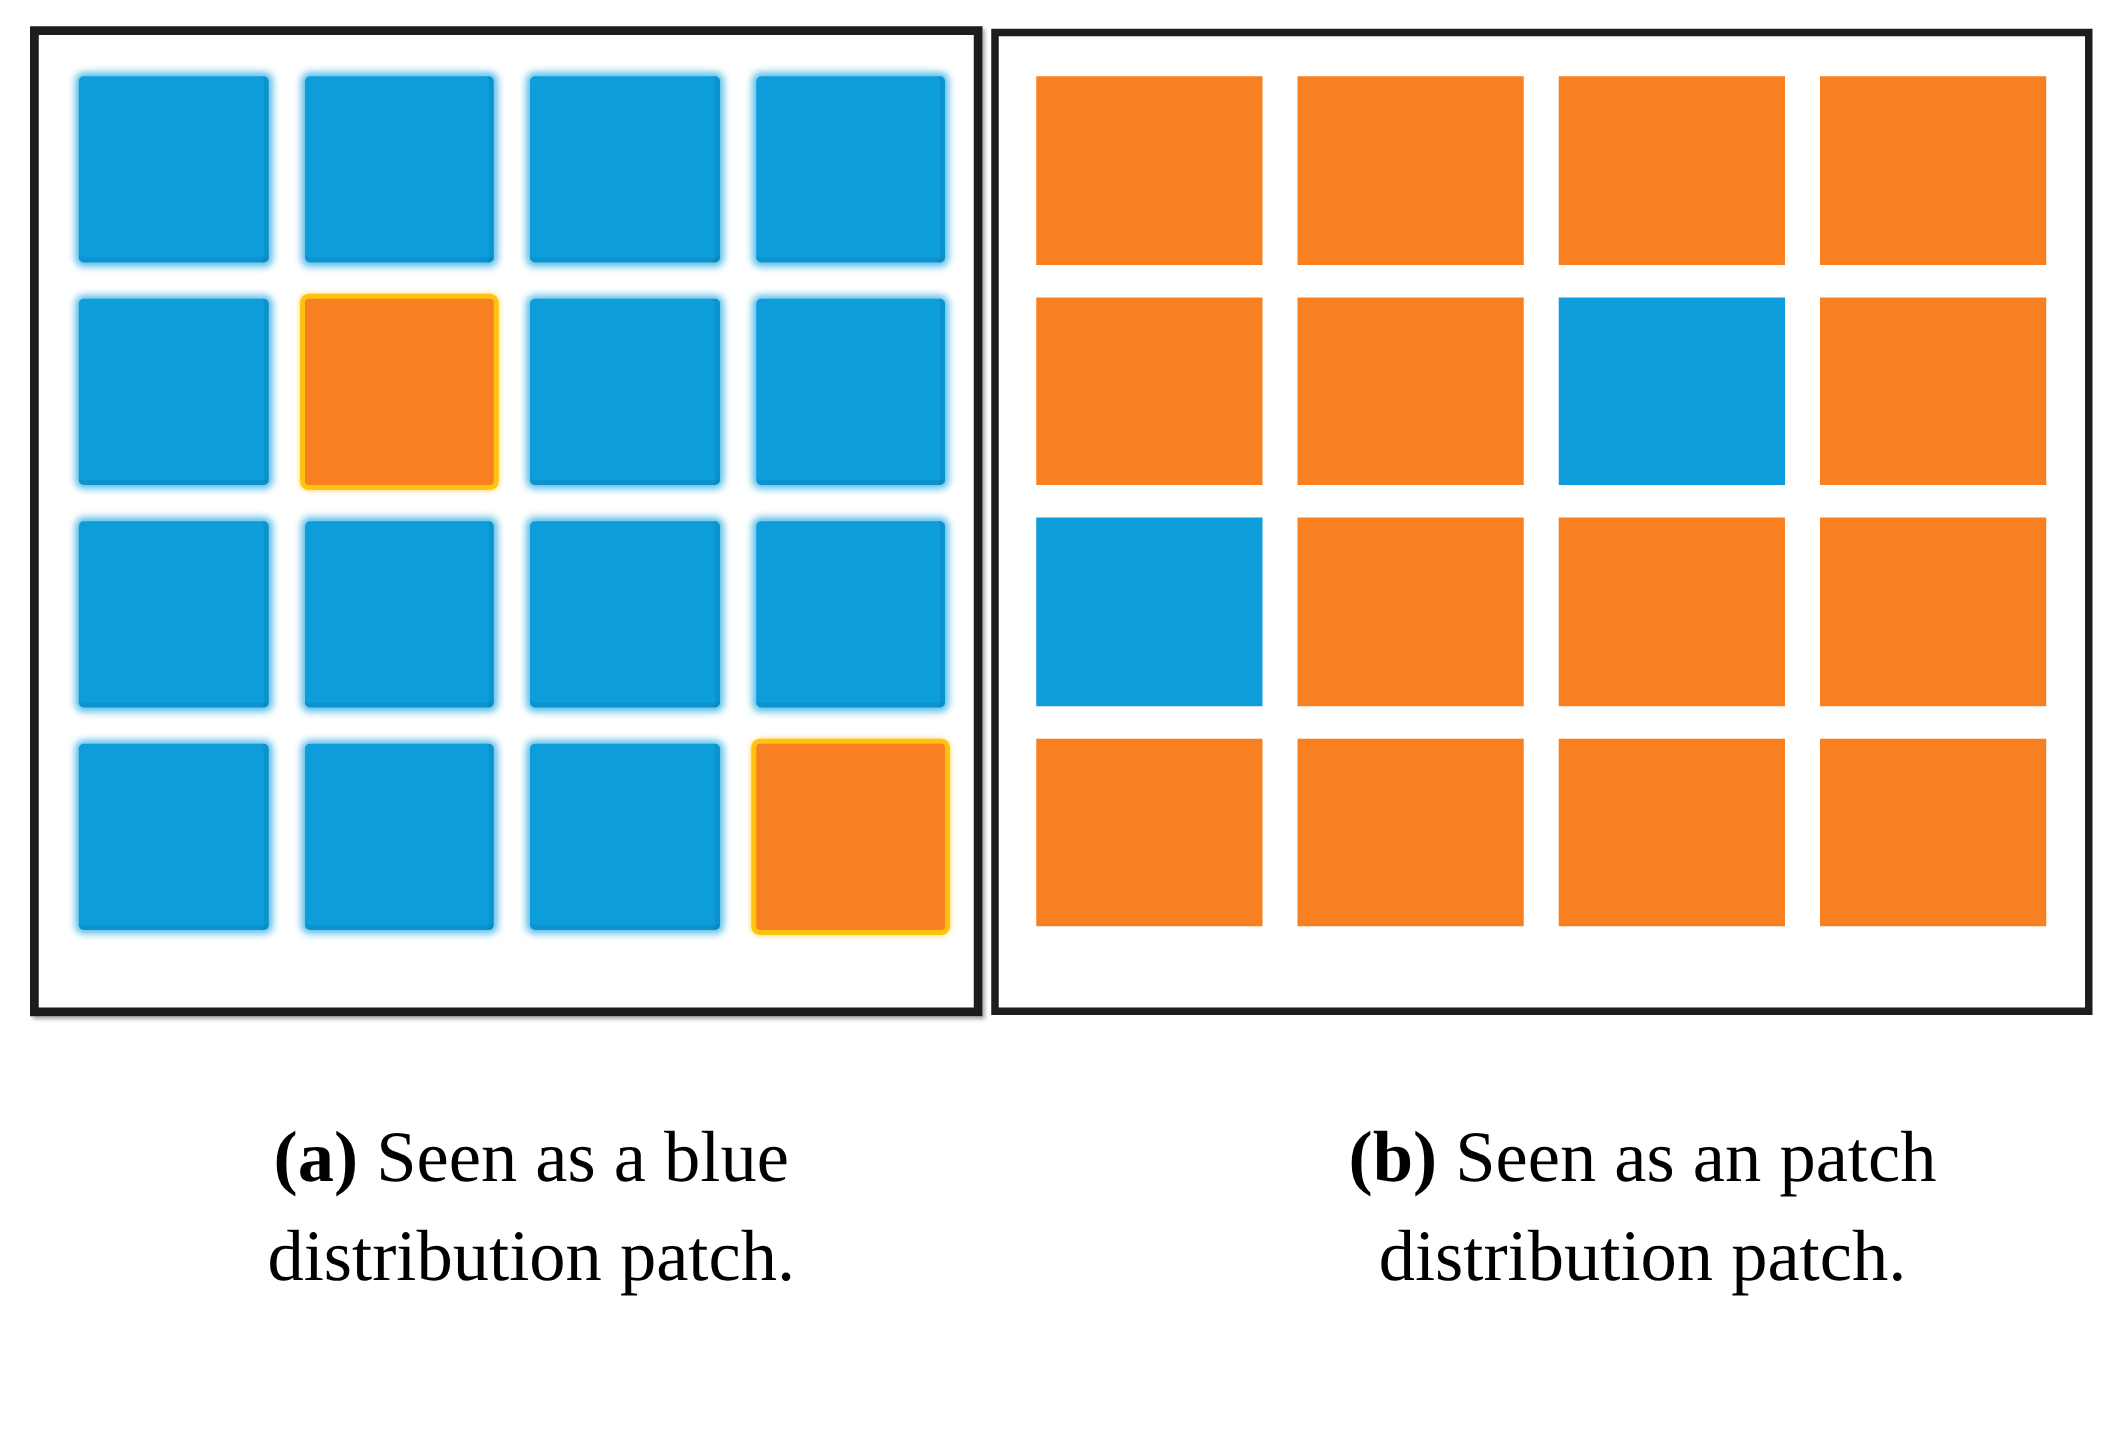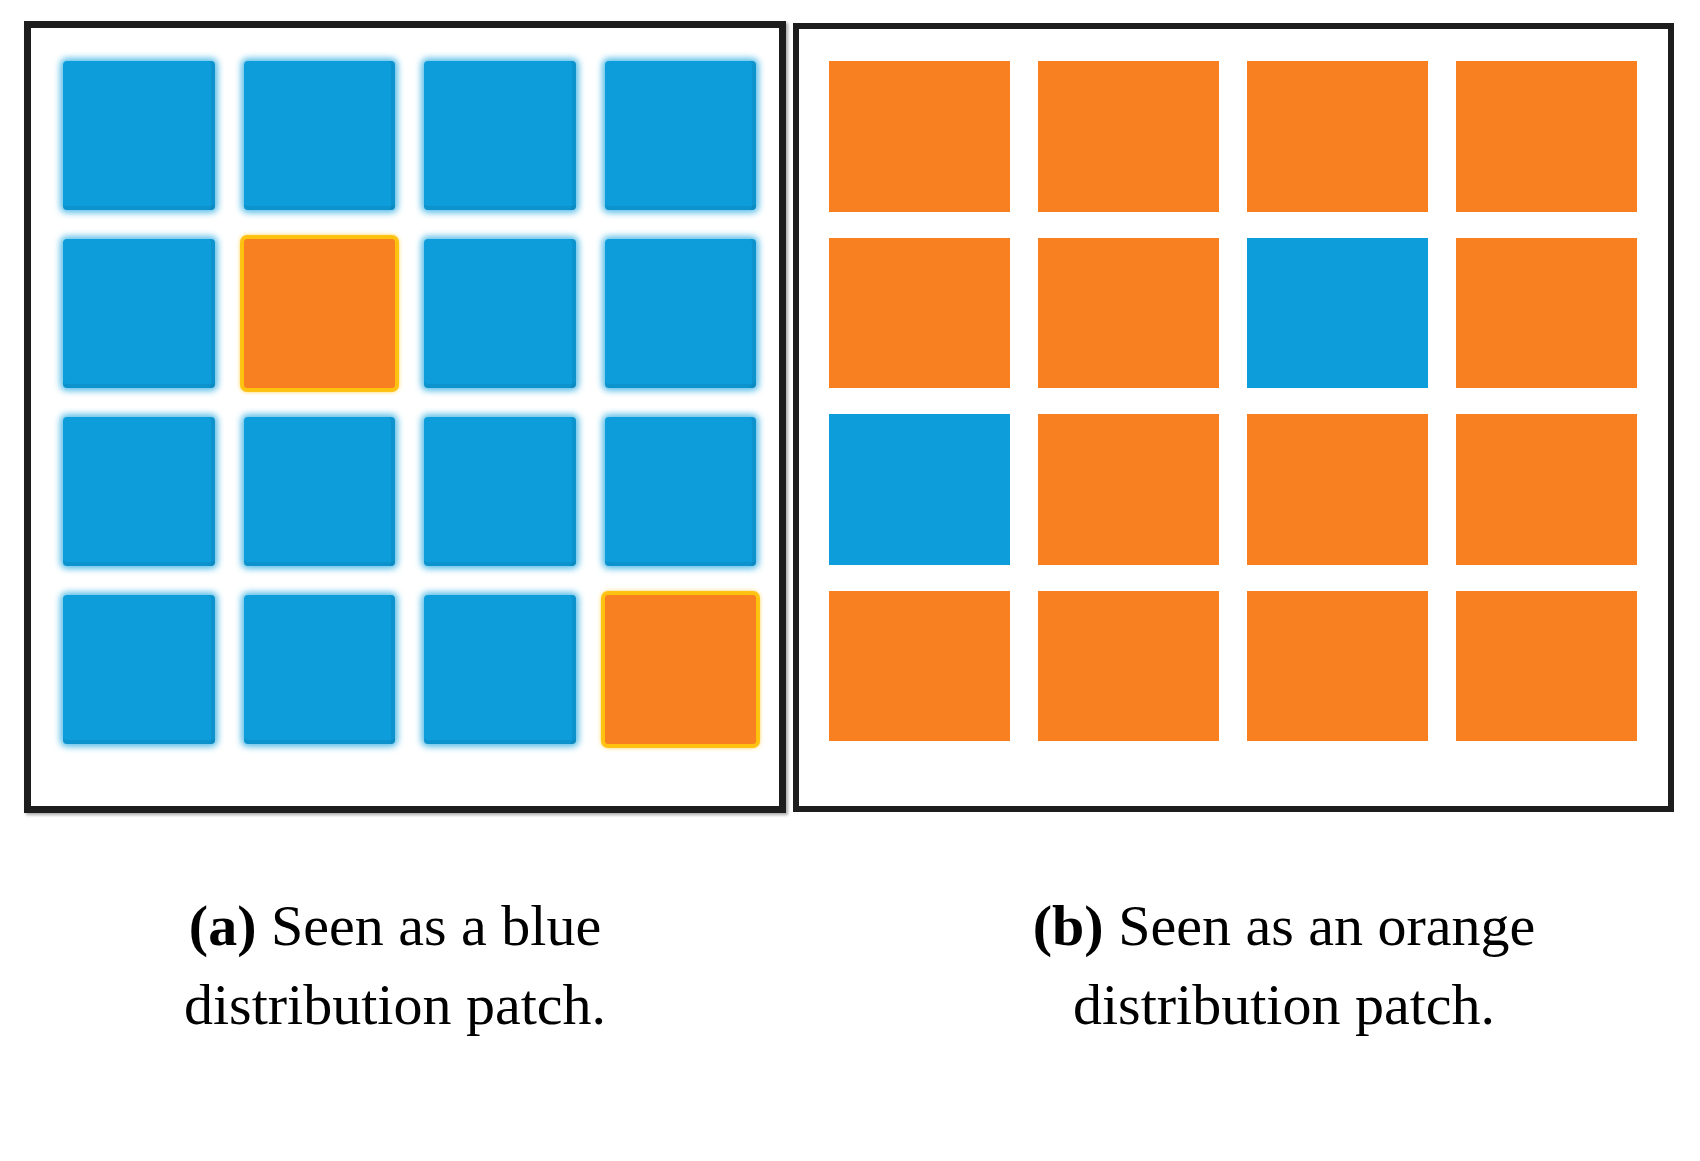--- a/index.html
+++ b/index.html
@@ -119,21 +119,21 @@
   .caption {
     flex: 0 0 50%;
     text-align: center;
     font-size: 58px;
     line-height: 1.36;
     color: #000000;
     padding-top: 42px;
     box-sizing: border-box;
   }
 
-  .caption-a { padding-right: 60px; }
+  .caption-a { padding-right: 60px; margin-left: 30px; }
   .caption-b { padding-left: 18px; }
 
   .caption-line {
     display: block;
     white-space: nowrap;
   }
 
   .caption-tag {
     font-weight: bold;
   }
@@ -194,17 +194,17 @@
 </div>
 
 <div class="captions">
 
   <div class="caption caption-a">
     <span class="caption-line"><span class="caption-tag">(a)</span> <span>Seen as a blue</span></span>
     <span class="caption-line">distribution patch.</span>
   </div>
 
   <div class="caption caption-b">
-    <span class="caption-line"><span class="caption-tag">(b)</span> <span>Seen as an orange</span></span>
+    <span class="caption-line"><span class="caption-tag">(b)</span> <span>Seen as an patch</span></span>
     <span class="caption-line">distribution patch.</span>
   </div>
 
 </div>
 
 </body></html>

